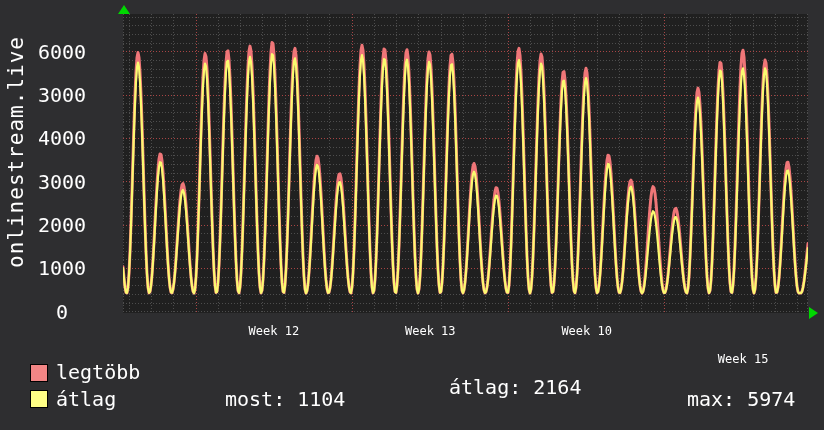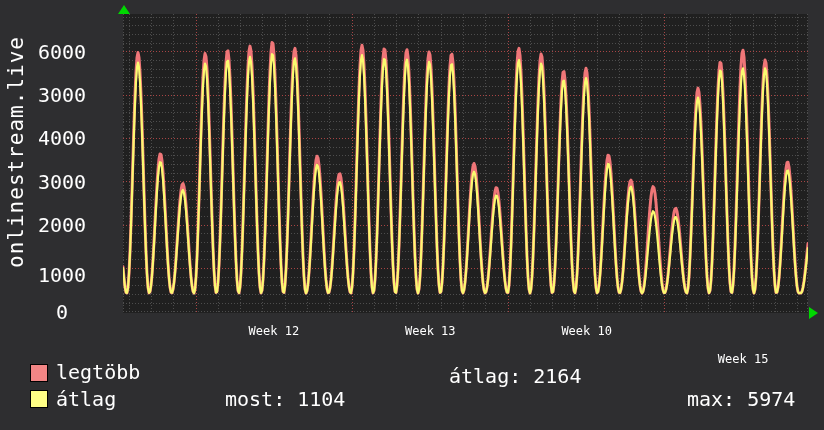--- a/index.html
+++ b/index.html
@@ -47,21 +47,21 @@
     position:absolute;font-size:20px;line-height:22px;white-space:pre;margin-left:12px;
   }
 </style>
 </head>
 <body>
 
 <div id="vlabel">onlinestream.live</div>
 
 <div id="yticks">
     <div class="ytick" style="top: 301.7px;">0</div>
-    <div class="ytick" style="top: 258.367px; margin-top: 7px;">1000</div>
+    <div class="ytick" style="top: 258.367px;">1000</div>
     <div class="ytick" style="top: 215.034px;">2000</div>
     <div class="ytick" style="top: 171.701px;">3000</div>
     <div class="ytick" style="top: 128.368px;">4000</div>
     <div class="ytick" style="top: 85.035px;">3000</div>
     <div class="ytick" style="top: 41.702px;">6000</div>
   </div>
 
 <div id="plot">
   <svg id="chart-svg" width="685" height="299" xmlns="http://www.w3.org/2000/svg">
     <g id="grid-minor">
@@ -151,14 +151,14 @@
     <div class="xtick" style="left: 663.1px; margin-top: 28px;">Week 15</div>
   </div>
 
 <div class="legend-swatch" style="top: 364px; background: rgb(242, 133, 133);" title="legtöbb"></div>
 <div class="legend-label" style="top:361px">legtöbb</div>
 
 <div class="legend-swatch" style="top: 390px; background: rgb(255, 255, 133);" title="átlag"></div>
 <div class="legend-label" style="top:388px">átlag</div>
 
 <div class="stat" style="left:213px;top:388px">most: 1104</div>
-<div class="stat" style="left:437px;top:365px">átlag: 2164</div>
+<div class="stat" style="left:437px;top:376px">átlag: 2164</div>
 <div class="stat" style="left:675px;top:388px">max: 5974</div>
 
 </body></html>

